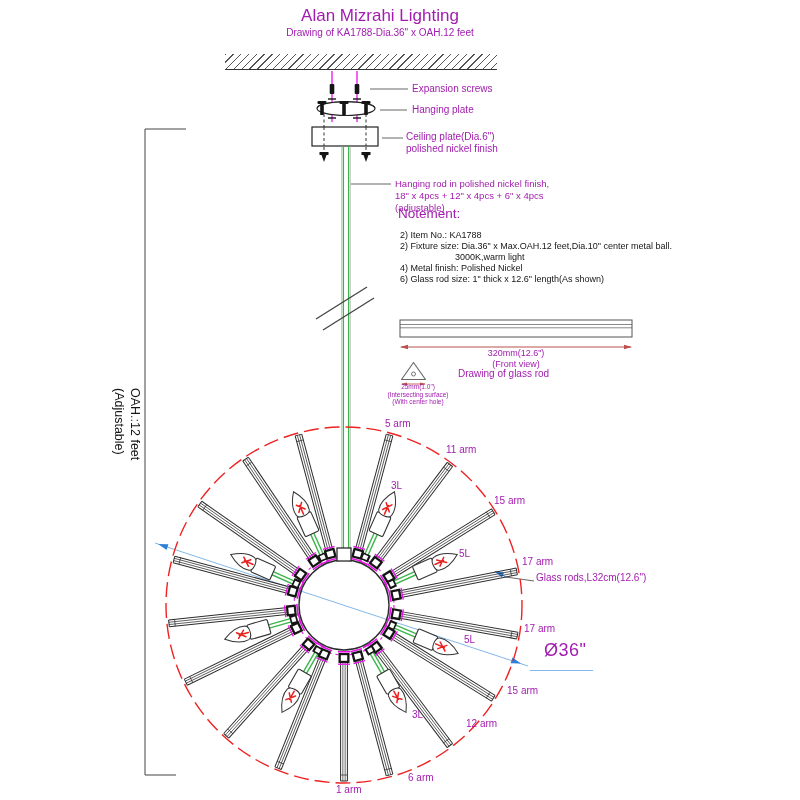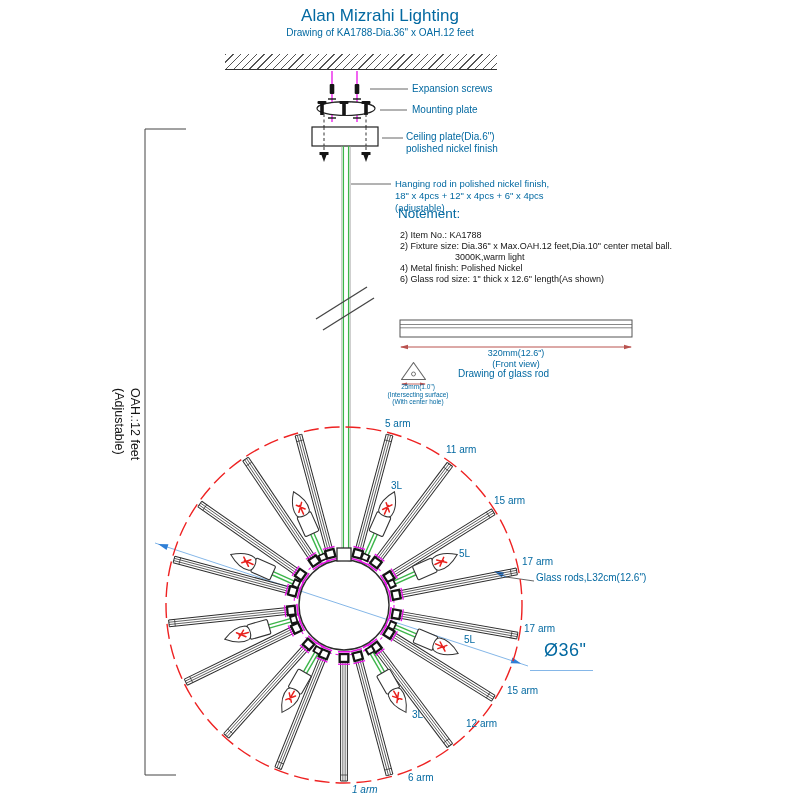--- a/index.html
+++ b/index.html
@@ -1,18 +1,18 @@
 <!DOCTYPE html>
 <html><head>
 <meta charset="utf-8">
 <style>
   html,body{margin:0;padding:0}
   body{width:800px;height:800px;position:relative;background:#fff;overflow:hidden;
        font-family:"Liberation Sans",sans-serif;color:#151515}
-  .lbl{position:absolute;font-size:10px;line-height:11px;white-space:nowrap;color:#0369a1}
+  .lbl{position:absolute;font-size:10px;line-height:11px;white-space:nowrap;color:#a21caf}
   .sm{font-size:9.5px}
   .tiny{font-size:6.5px;line-height:7px;text-align:center}
   #title{left:180px;top:6px;width:400px;text-align:center;font-size:17px;line-height:19px}
   #subtitle{left:180px;top:27px;width:400px;text-align:center;font-size:10px}
   #hatch{position:absolute;left:225px;top:54px;width:272px;height:15px;
          background:repeating-linear-gradient(135deg,#555 0 1px,transparent 1px 5.5px);
          border-bottom:1.6px solid #333}
   #notement-head{left:398px;top:208px;font-size:13.5px}
   #notement-items{position:absolute;left:400px;top:230px}
   .note-line{font-size:9px;line-height:11px;white-space:nowrap;color:#151515}
@@ -402,21 +402,21 @@
       </g>
       <circle cx="344" cy="605" r="45" fill="none" stroke="#2b2b2b" stroke-width="1.4"></circle>
       <rect x="337" y="548" width="14" height="13" fill="#ffffff" stroke="#2b2b2b" stroke-width="1.3"></rect>
     </g>
 </svg>
 
 <div class="lbl" id="title">Alan Mizrahi Lighting</div>
 <div class="lbl" id="subtitle">Drawing of KA1788-Dia.36" x OAH.12 feet</div>
 
 <div class="lbl" style="left:412px;top:83px">Expansion screws</div>
-<div class="lbl" style="left:412px;top:104px">Mounting plate</div>
+<div class="lbl" style="left:412px;top:104px">Hanging plate</div>
 <div class="lbl" style="left:406px;top:131px">Ceiling plate(Dia.6")</div>
 <div class="lbl" style="left:406px;top:143px">polished nickel finish</div>
 <div class="lbl sm" style="left:395px;top:178px">Hanging rod in polished nickel finish,</div>
 <div class="lbl sm" style="left:395px;top:190px">18" x 4pcs + 12" x 4pcs + 6" x 4pcs</div>
 <div class="lbl sm" style="left:395px;top:202px">(adjustable)</div>
 
 <div class="lbl" id="notement-head">Notement:</div>
 <div id="notement-items">
     <div class="note-line">2) Item No.: KA1788</div>
     <div class="note-line">2) Fixture size: Dia.36" x Max.OAH.12 feet,Dia.10" center metal ball.</div>
@@ -442,18 +442,18 @@
 
 <div id="labels-layer">
     <div class="lbl" style="left: 385px; top: 418px;">5 arm</div>
     <div class="lbl" style="left: 446px; top: 444px;">11 arm</div>
     <div class="lbl" style="left: 494px; top: 495px;">15 arm</div>
     <div class="lbl" style="left: 522px; top: 556px;">17 arm</div>
     <div class="lbl" style="left: 524px; top: 623px;">17 arm</div>
     <div class="lbl" style="left: 507px; top: 685px;">15 arm</div>
     <div class="lbl" style="left: 466px; top: 718px;">12 arm</div>
     <div class="lbl" style="left: 408px; top: 772px;">6 arm</div>
-    <div class="lbl" style="left: 352px; top: 784px; font-style: italic;">1 arm</div>
+    <div class="lbl" style="left: 336px; top: 784px;">1 arm</div>
     <div class="lbl" style="left: 391px; top: 480px;">3L</div>
     <div class="lbl" style="left: 459px; top: 548px;">5L</div>
     <div class="lbl" style="left: 464px; top: 634px;">5L</div>
     <div class="lbl" style="left: 412px; top: 709px;">3L</div>
   </div>
 
 </body></html>

